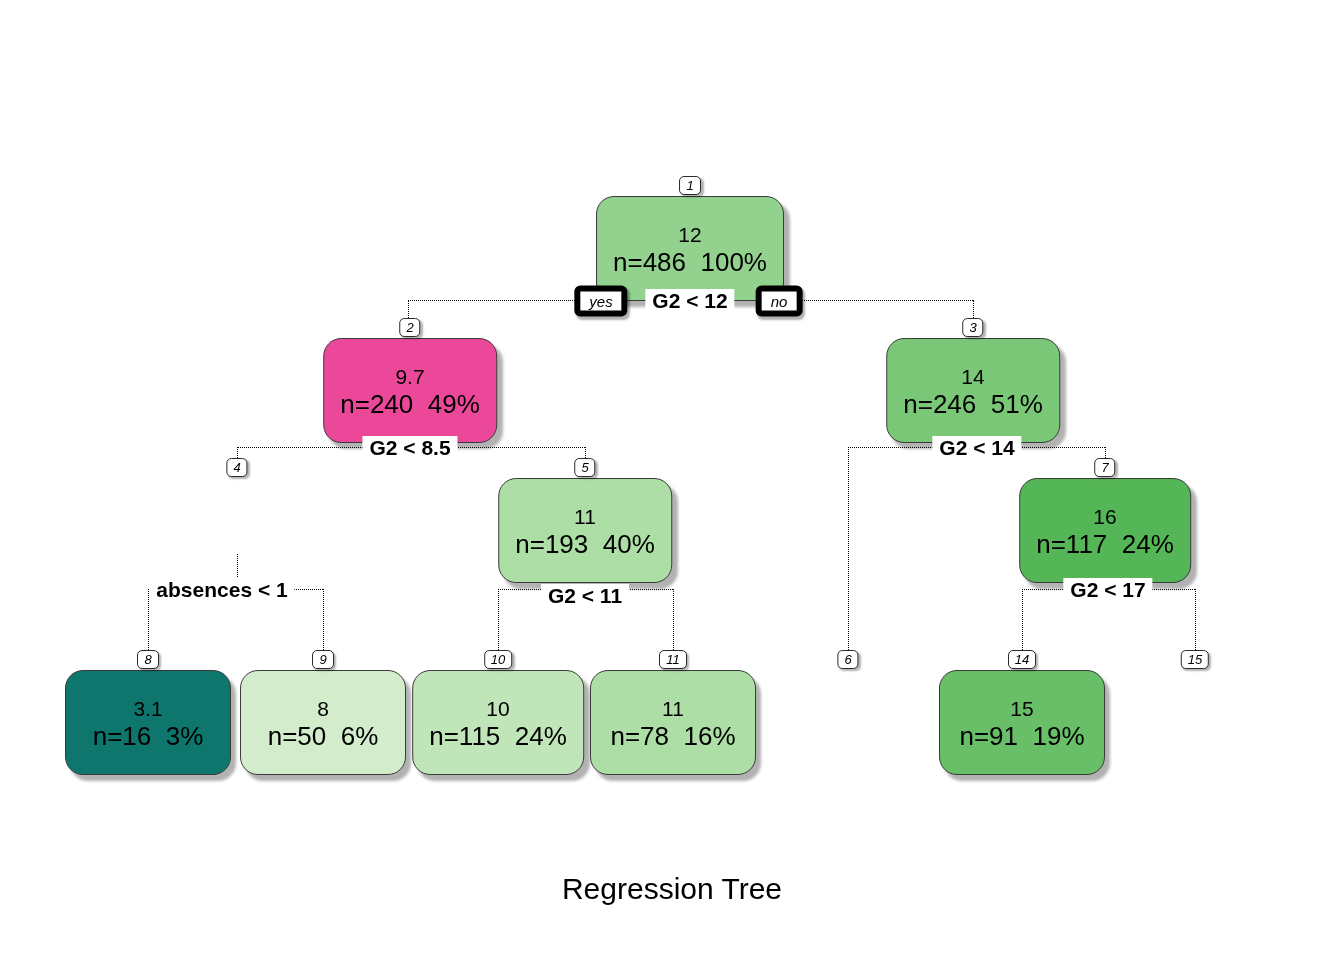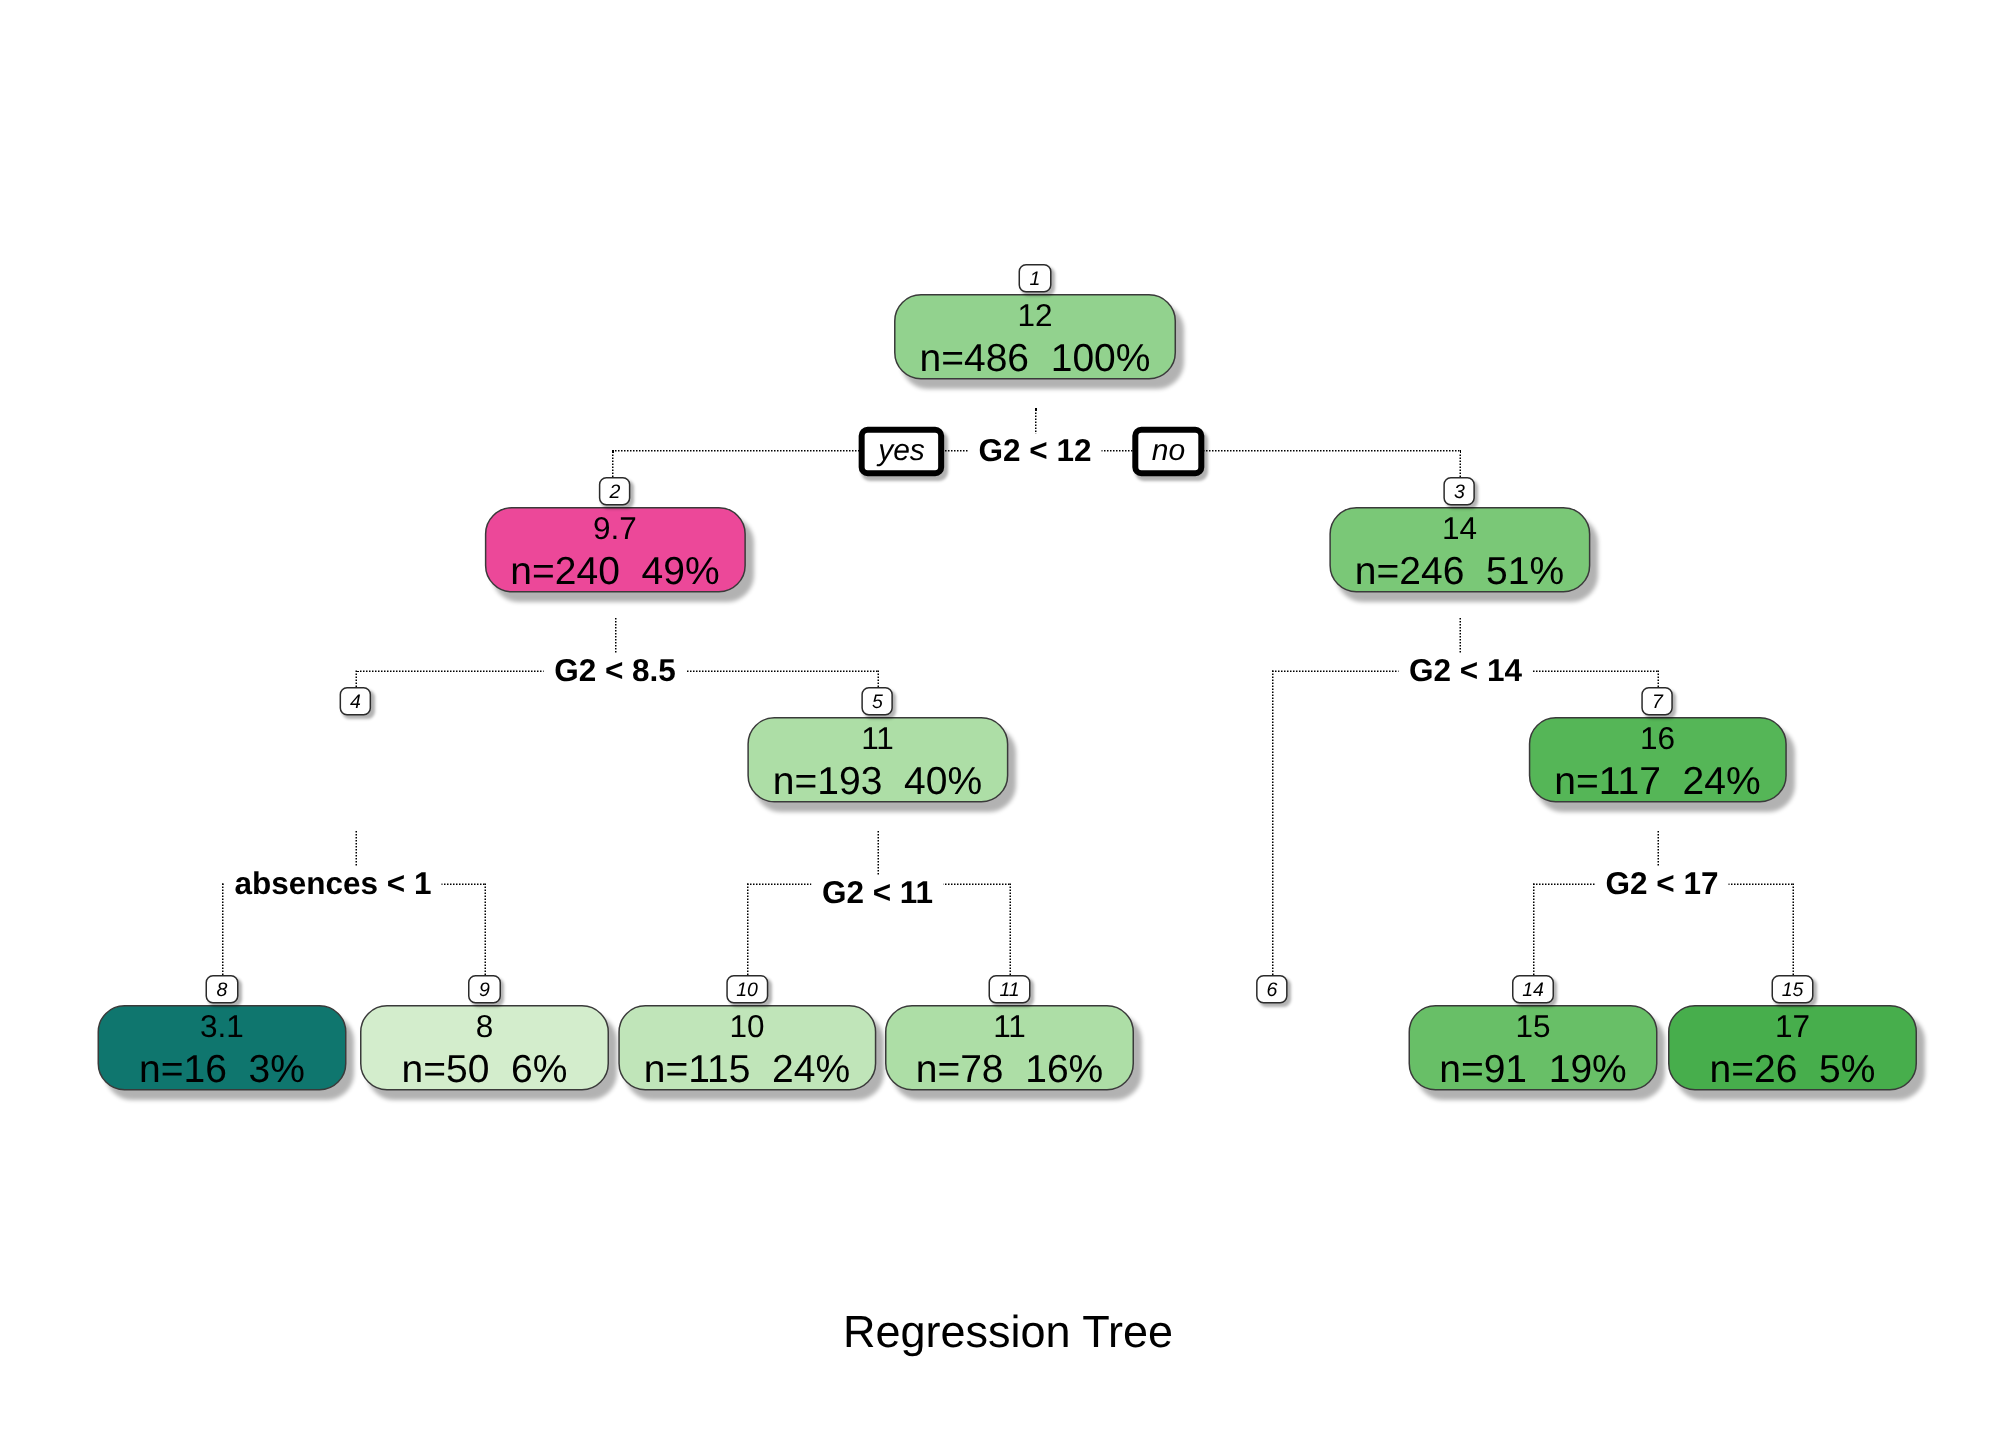--- a/index.html
+++ b/index.html
@@ -14,38 +14,38 @@
   
   .split-label {
     position:absolute; transform:translate(-50%,-50%);
     background:#ffffff; padding:0 7px; font-weight:bold; font-size:21px;
     white-space:nowrap; z-index:3;
   }
 
   
   .branch-tag {
     position:absolute; transform:translate(-50%,-50%);
-    background:#ffffff; border:4px solid #000000; border-radius:6px;
-    font-style:italic; font-size:20px; padding:1px 9px; z-index:4;
+    background:#ffffff; border:6px solid #000000; border-radius:6px;
+    font-style:italic; font-size:15px; padding:1px 9px; z-index:4;
     box-shadow:2px 3px 2px rgba(0,0,0,0.30); white-space:nowrap;
   }
 
   
   .node {
     position:absolute; transform:translateX(-50%);
     display:flex; flex-direction:column; align-items:center; z-index:2;
   }
   .tag {
     background:#ffffff; border:1px solid #2b2b2b; border-radius:5px;
     font-style:italic; font-size:13px; line-height:17px; padding:0 6px;
     box-shadow:2px 2px 2px rgba(0,0,0,0.30); margin-bottom:1px; z-index:3;
   }
   .box {
     border:1px solid #3a3a3a; border-radius:18px; min-width:132px;
-    padding:0 16px; text-align:center;
+    padding:24px 16px; text-align:center;
     box-shadow:5px 6px 3px rgba(0,0,0,0.30);
   }
   .val   { font-size:21px; line-height:28px; }
   .stats { font-size:26px; line-height:27px; white-space:pre; }
 
   .title {
     position:absolute; left:0; top:872px; width:100%;
     text-align:center; font-size:30px;
   }
 </style>
@@ -177,21 +177,17 @@
   <div class="node" style="left:1022px;top:650px">
     <div class="tag">14</div>
     <div class="box" style="background-color: rgb(104, 191, 103);">
       <div class="val">15</div>
       <div class="stats">n=91  19%</div>
     </div>
   </div>
 
   <div class="node" style="left:1195px;top:650px">
     <div class="tag">15</div>
-    <div class="box" style="background-color: rgb(71, 174, 76);">
-      <div class="val">17</div>
-      <div class="stats">n=26  5%</div>
-    </div>
   </div>
 
   <div class="title">Regression Tree</div>
 
 </div>
 
 </body></html>

